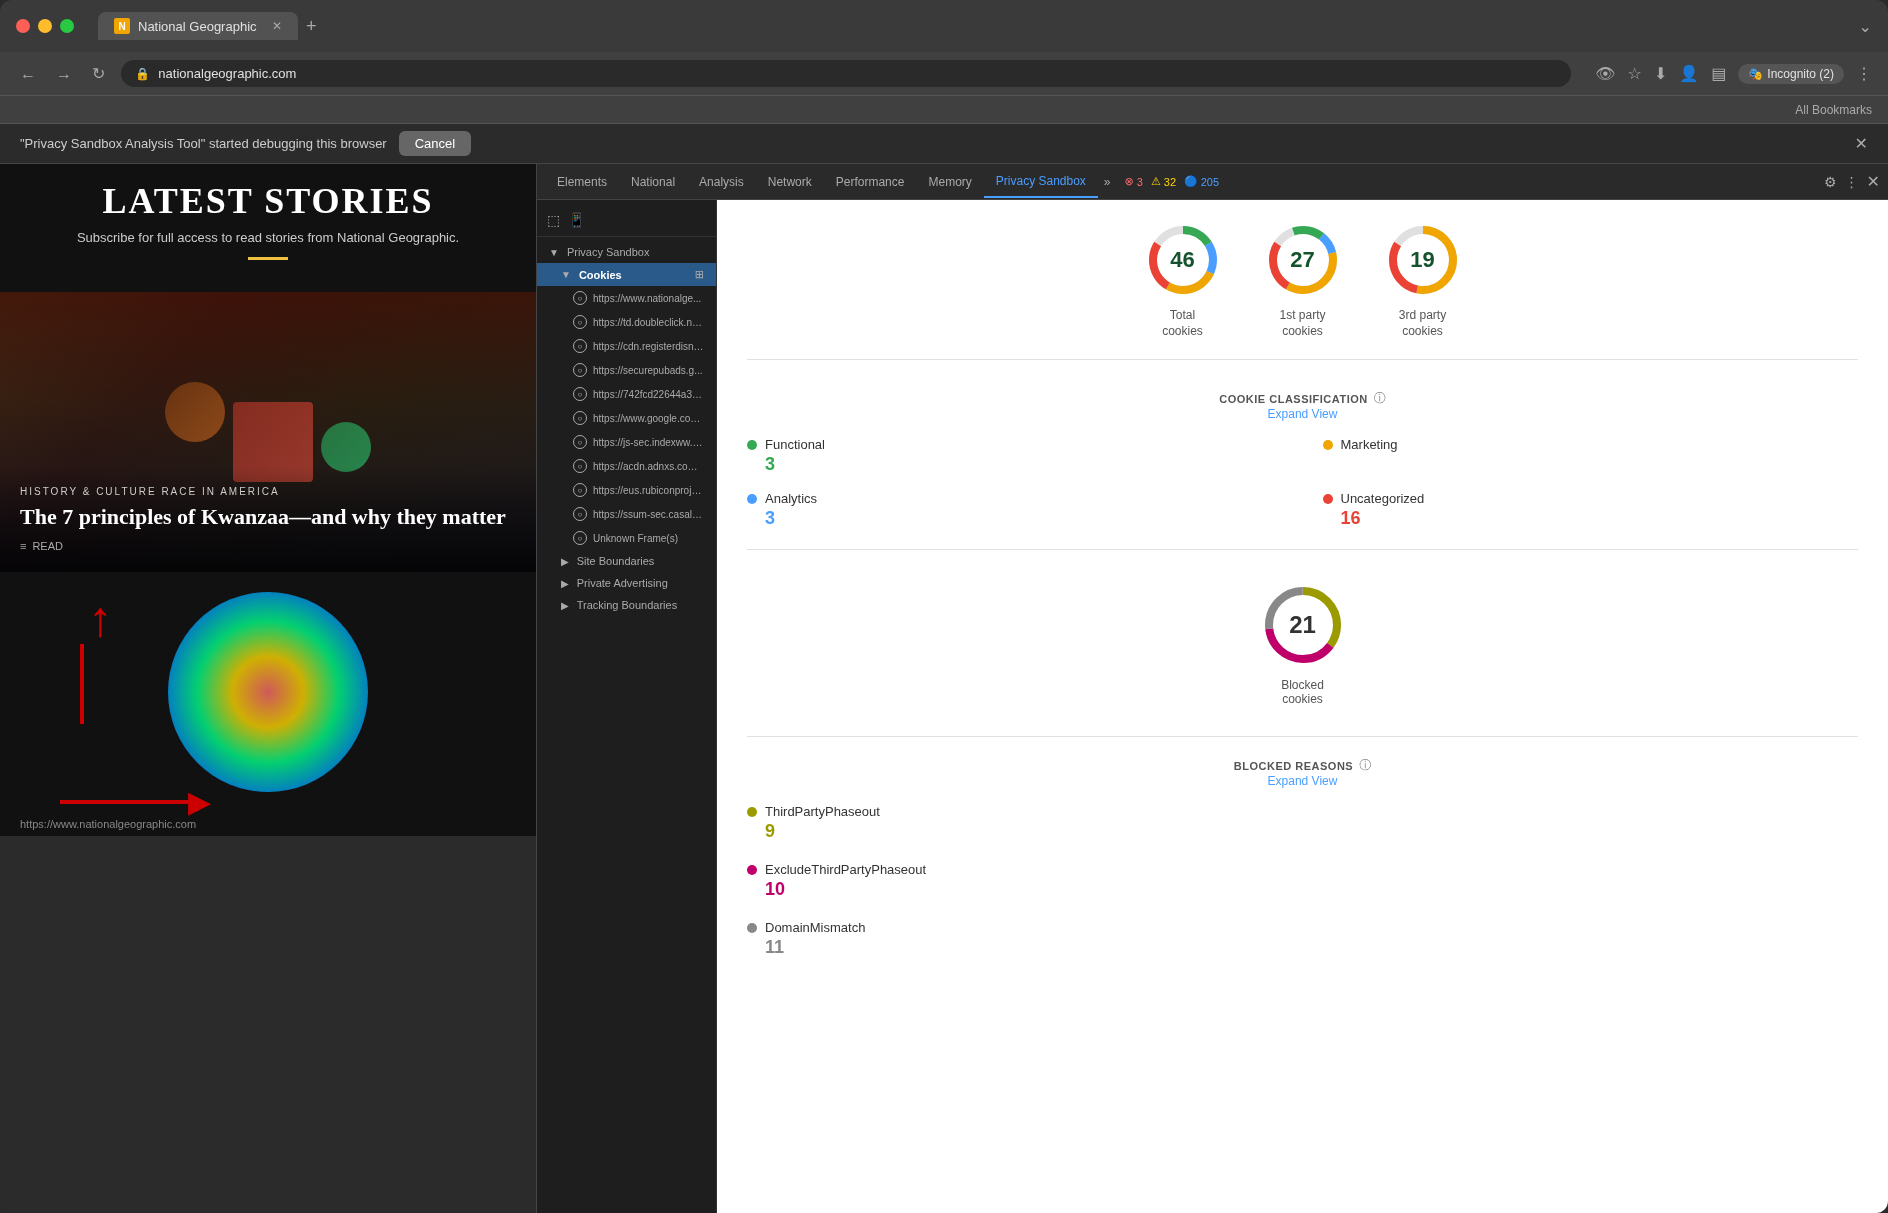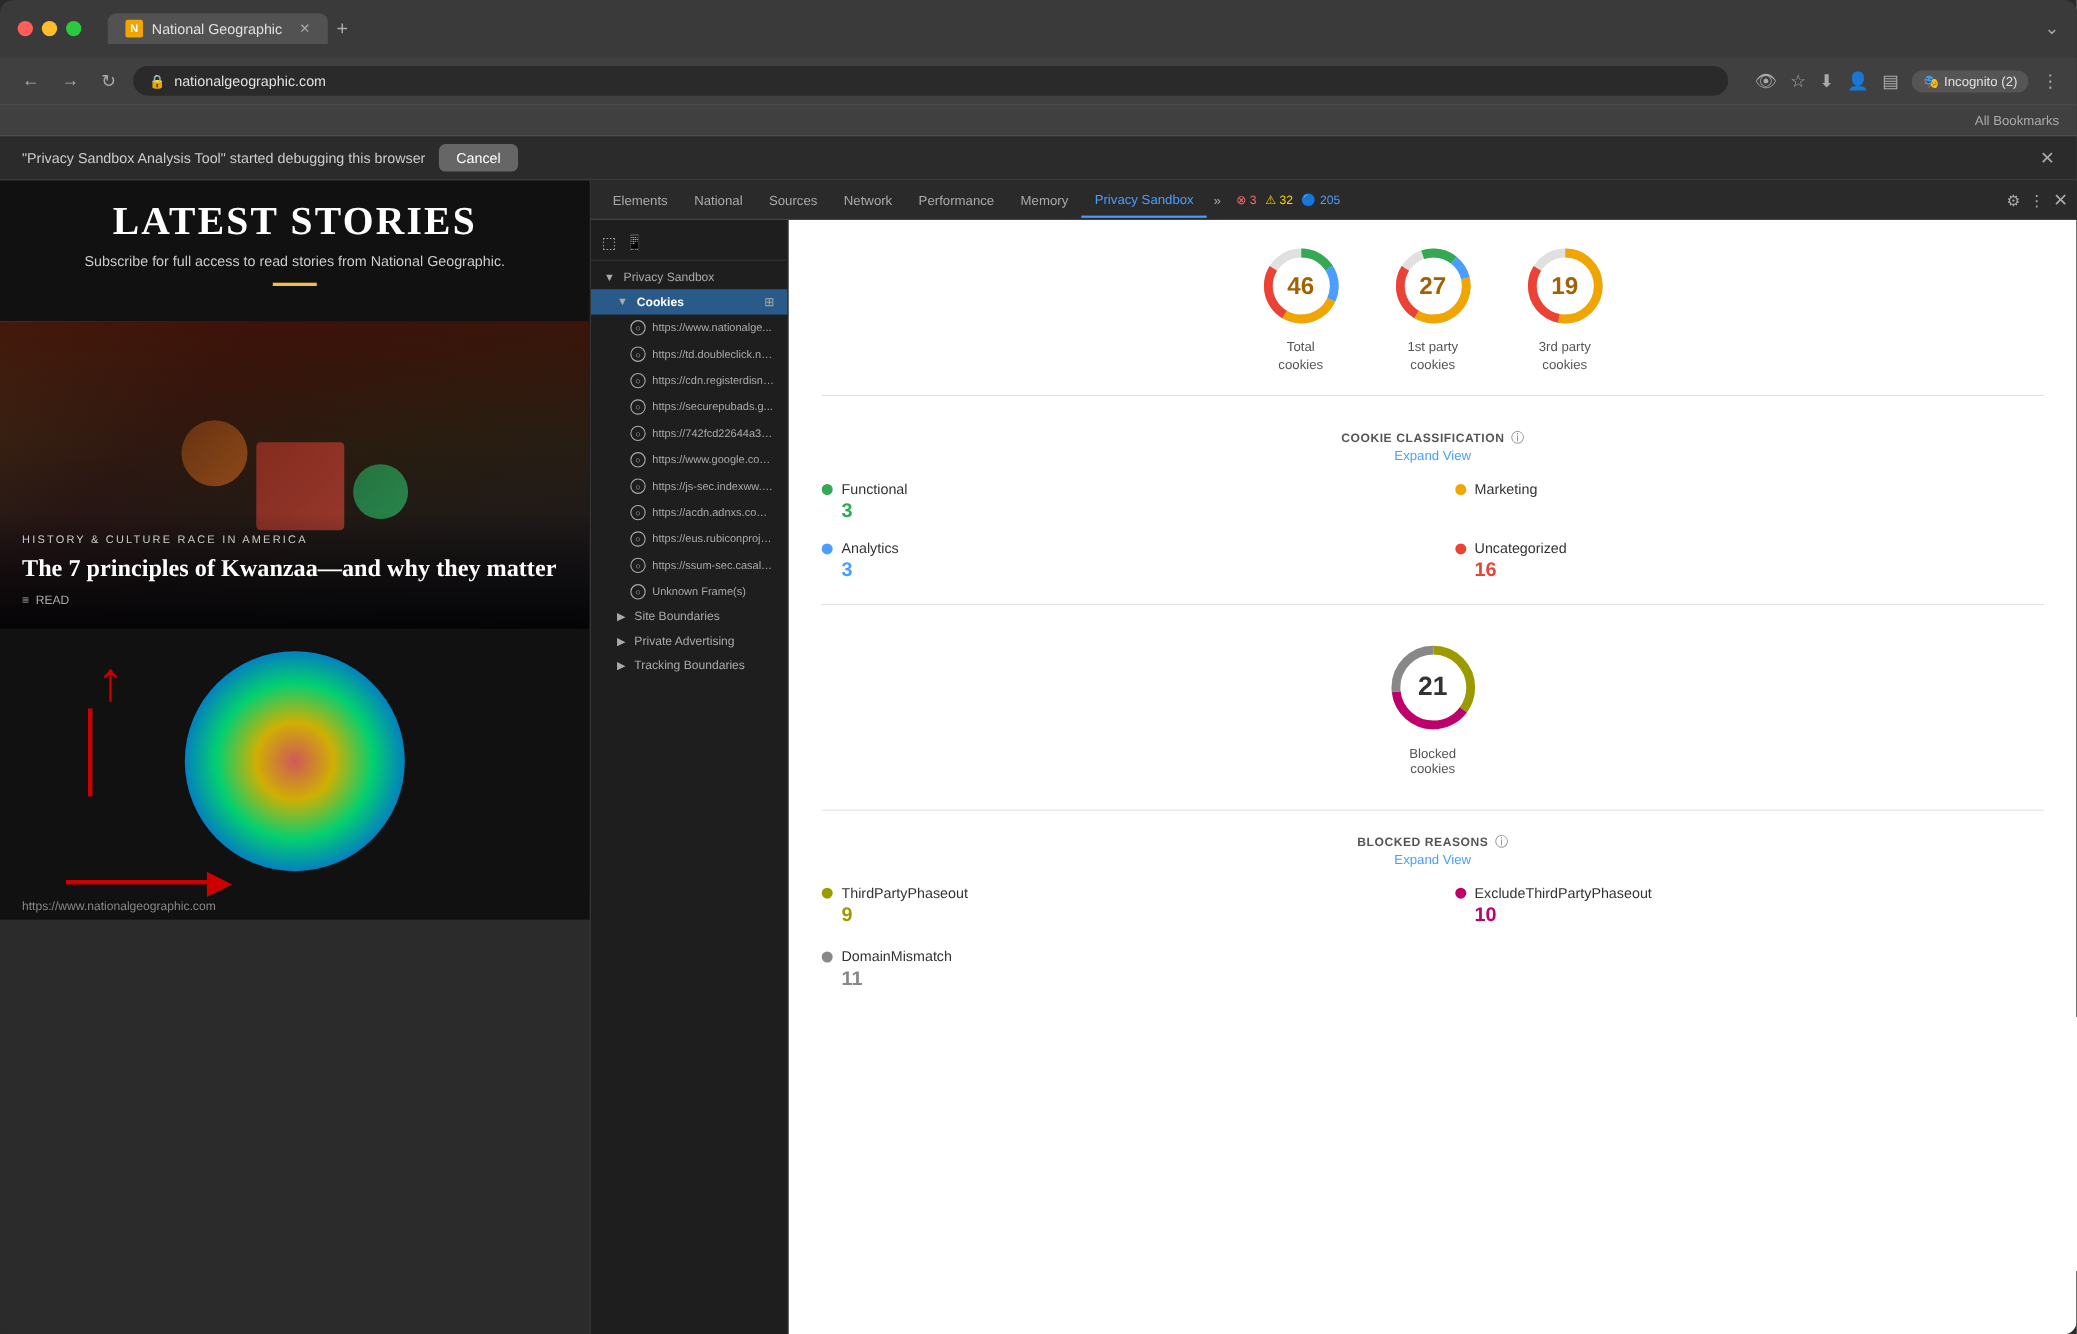--- a/index.html
+++ b/index.html
@@ -81,21 +81,21 @@
     .sidebar-indent { padding-left: 24px; }
     .sidebar-indent2 { padding-left: 36px; }
 
     
     .devtools-main { flex: 1; background: white; overflow-y: auto; padding: 20px 30px; }
 
     
     .stats-row { display: flex; gap: 40px; justify-content: center; margin-bottom: 30px; padding-bottom: 20px; border-bottom: 1px solid #e0e0e0; }
     .stat-item { text-align: center; }
     .donut-container { position: relative; width: 80px; height: 80px; margin: 0 auto 8px; }
-    .donut-label { position: absolute; top: 50%; left: 50%; transform: translate(-50%, -50%); font-size: 22px; font-weight: bold; color: #a16207; }
+    .donut-label { position: absolute; top: 50%; left: 50%; transform: translate(-50%, -50%); font-size: 22px; font-weight: bold; color: #14532d; }
     .stat-title { font-size: 12px; color: #555; font-weight: 500; text-align: center; line-height: 1.3; }
 
     
     .section-header { display: flex; justify-content: space-between; align-items: center; margin-bottom: 16px; flex-direction: column; }
     .section-title { font-size: 11px; font-weight: 600; color: #555; letter-spacing: 0.5px; text-transform: uppercase; }
     .expand-view { font-size: 12px; color: #4a9eff; cursor: pointer; }
     .classification-grid { display: grid; grid-template-columns: 1fr 1fr; gap: 16px 40px; margin-bottom: 30px; padding-bottom: 20px; border-bottom: 1px solid #e0e0e0; }
     .class-item { }
     .class-label { font-size: 13px; color: #333; display: flex; align-items: center; gap: 8px; margin-bottom: 2px; }
     .class-dot { width: 10px; height: 10px; border-radius: 50%; }
@@ -105,21 +105,21 @@
     .count-orange { color: #f0a500; }
     .count-red { color: #ea4335; }
 
     
     .blocked-section { display: flex; flex-direction: column; align-items: center; margin: 20px 0 30px; }
     .blocked-donut { position: relative; width: 90px; height: 90px; margin-bottom: 8px; }
     .blocked-label { position: absolute; top: 50%; left: 50%; transform: translate(-50%, -50%); font-size: 24px; font-weight: bold; color: #333; }
     .blocked-title { font-size: 12px; color: #555; font-weight: 500; text-align: center; }
 
     
-    .reasons-grid { display: grid; grid-template-columns: 1fr 1fr; gap: 20px 40px; }
+    .reasons-grid { display: grid; grid-template-columns: 1fr; gap: 20px 40px; }
     .reason-item { }
     .reason-label { font-size: 13px; color: #333; display: flex; align-items: center; gap: 8px; margin-bottom: 2px; }
     .reason-dot { width: 10px; height: 10px; border-radius: 50%; }
     .reason-count { font-size: 18px; font-weight: bold; padding-left: 18px; }
     .count-olive { color: #9b9b00; }
     .count-pink { color: #c0006a; }
     .count-gray { color: #888; }
 
     svg.donut { width: 80px; height: 80px; transform: rotate(-90deg); }
     svg.donut-lg { width: 90px; height: 90px; transform: rotate(-90deg); }
@@ -228,21 +228,21 @@
           <div style="color:#cc0000;font-size:30px;margin-left:-2px;">▶</div>
         </div>
       </div>
     </div>
 
     <div class="devtools">
 
       <div class="devtools-tabs">
         <span class="devtools-tab">Elements</span>
         <span class="devtools-tab">National</span>
-        <span class="devtools-tab">Sources</span>
+        <span class="devtools-tab">Analysis</span>
         <span class="devtools-tab">Network</span>
         <span class="devtools-tab">Performance</span>
         <span class="devtools-tab">Memory</span>
         <span class="devtools-tab active">Privacy Sandbox</span>
         <span class="devtools-tab-more">»</span>
         <div class="devtools-errors">
           <span class="err-badge err-red">
             <span>⊗</span>
             <span>3</span>
           </span>

